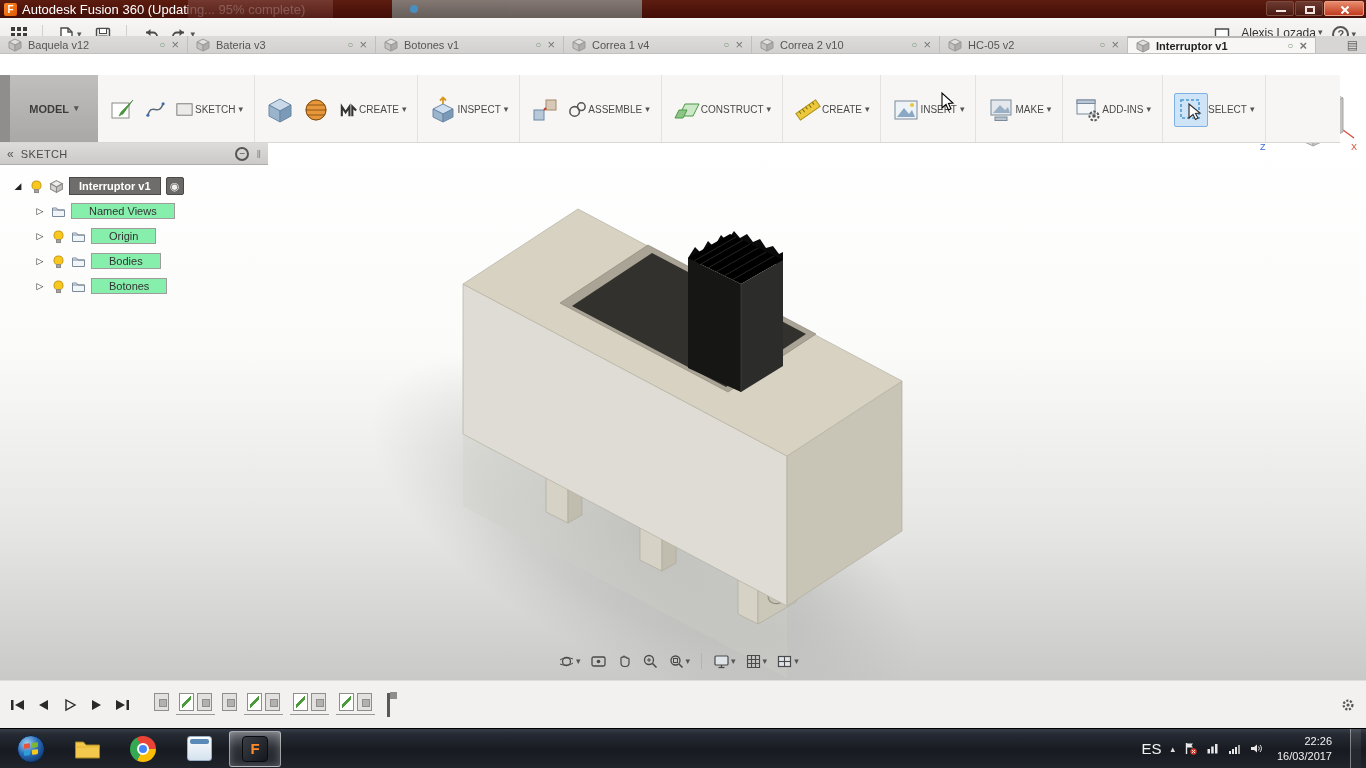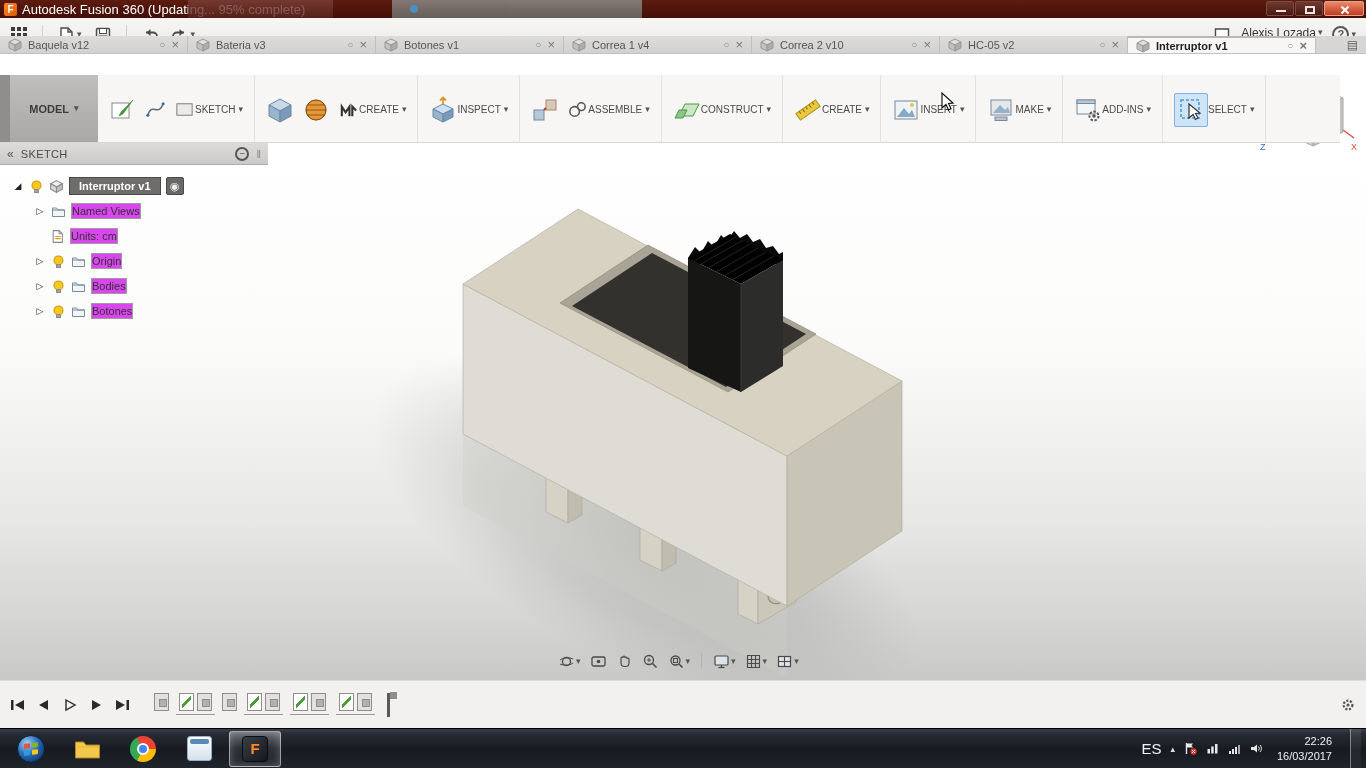--- a/index.html
+++ b/index.html
@@ -62,21 +62,21 @@
 #browser{position:absolute;top:143px;left:0;width:268px;z-index:20}
 .br-header{height:22px;background:linear-gradient(#dddcdb,#cbcac9);border-bottom:1px solid #aeadac;display:flex;align-items:center;padding:0 7px;gap:7px}
 .br-collapse{color:#555;font-size:12px}
 .br-title{font-size:11px;color:#4a4a4a;flex:1;letter-spacing:.4px}
 .br-min{width:14px;height:14px;border-radius:50%;border:2px solid #555;color:#555;font-size:10px;line-height:1;display:flex;align-items:center;justify-content:center}
 .br-grip{color:#888;font-size:11px}
 .br-tree{padding-top:10px;display:flex;flex-direction:column;gap:3px}
 .br-row{display:flex;align-items:center;gap:5px;height:22px}
 .arr{width:12px;text-align:center;color:#222;font-size:9px}
 .bic{width:15px;height:15px;flex:0 0 auto}
-.lbl{background:#d946ef;border:1px solid #9e9d9c;padding:1px 0;font-size:11px;color:#333;white-space:nowrap}
+.lbl{background:#86efac;border:1px solid #9e9d9c;padding:1px 17px;font-size:11px;color:#333;white-space:nowrap}
 .lbl.root{background:#6e6d6c;border-color:#4a4948;color:#fff;font-weight:bold;padding:2px 9px}
 .tgt{width:18px;height:18px;background:#6a6968;border:1px solid #4a4948;color:#f0f0f0;font-size:11px;display:flex;align-items:center;justify-content:center;border-radius:2px}
 
 
 #viewcube{position:absolute;top:76px;right:6px;z-index:25}
 
 
 #navbar{position:absolute;left:556px;top:649px;height:24px;display:flex;align-items:center;gap:5px;z-index:6;color:#4a4a4a}
 .nav-item{display:flex;align-items:center;gap:1px;padding:2px}
 .nic{width:17px;height:17px}
@@ -517,28 +517,20 @@
       <span class="tgt">◉</span>
     </div>
     <div class="br-row" style="padding-left:34px">
       <span class="arr">▷</span>
       <svg class="bic" viewBox="0 0 15 13">
           <path d="M1.5,3 h4 l1.5,2 h6.5 v6.5 h-12 z" fill="#f2f5f8" stroke="#7a8a9c"></path>
           <path d="M1.5,5 h12" stroke="#7a8a9c" fill="none"></path>
         </svg>
       <span class="lbl">Named Views</span>
     </div>
-    <div class="br-row" style="padding-left:50px">
-      <svg class="bic" viewBox="0 0 12 14">
-          <path d="M2,1.5 h5.5 l3,3 v8 h-8.5 z" fill="#fff" stroke="#8a8a88"></path>
-          <path d="M7.5,1.5 v3 h3" fill="none" stroke="#8a8a88"></path>
-          <path d="M4,7 h5 M4,9 h5" stroke="#c8a020" fill="none"></path>
-        </svg>
-      <span class="lbl">Units: cm</span>
-    </div>
     <div class="br-row" style="padding-left:34px">
       <span class="arr">▷</span>
       <svg class="bic" viewBox="0 0 14 14">
           <circle cx="7" cy="6" r="4.2" fill="#f8c81e" stroke="#c89a10"></circle>
           <rect x="5.2" y="10" width="3.6" height="2.6" fill="#aaa9a8" stroke="#8a8988"></rect>
         </svg>
       <svg class="bic" viewBox="0 0 15 13">
           <path d="M1.5,3 h4 l1.5,2 h6.5 v6.5 h-12 z" fill="#f2f5f8" stroke="#7a8a9c"></path>
           <path d="M1.5,5 h12" stroke="#7a8a9c" fill="none"></path>
         </svg>

